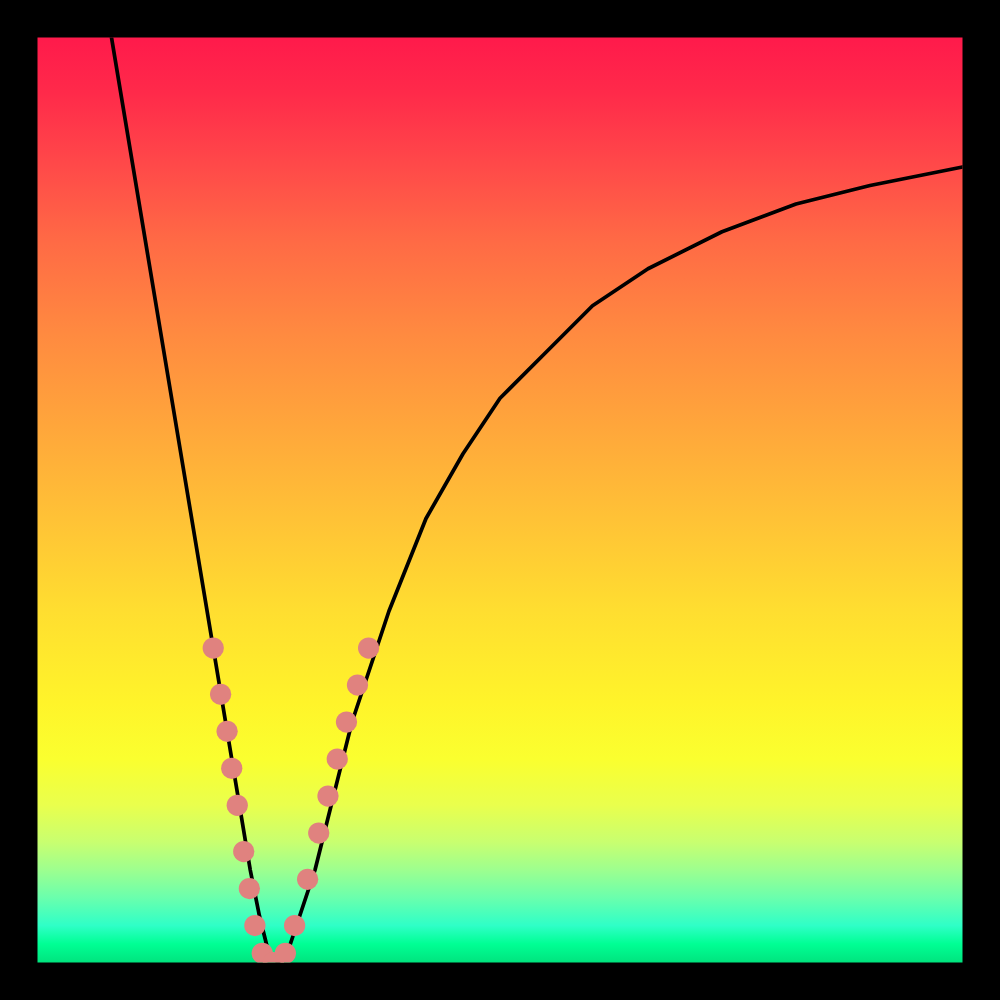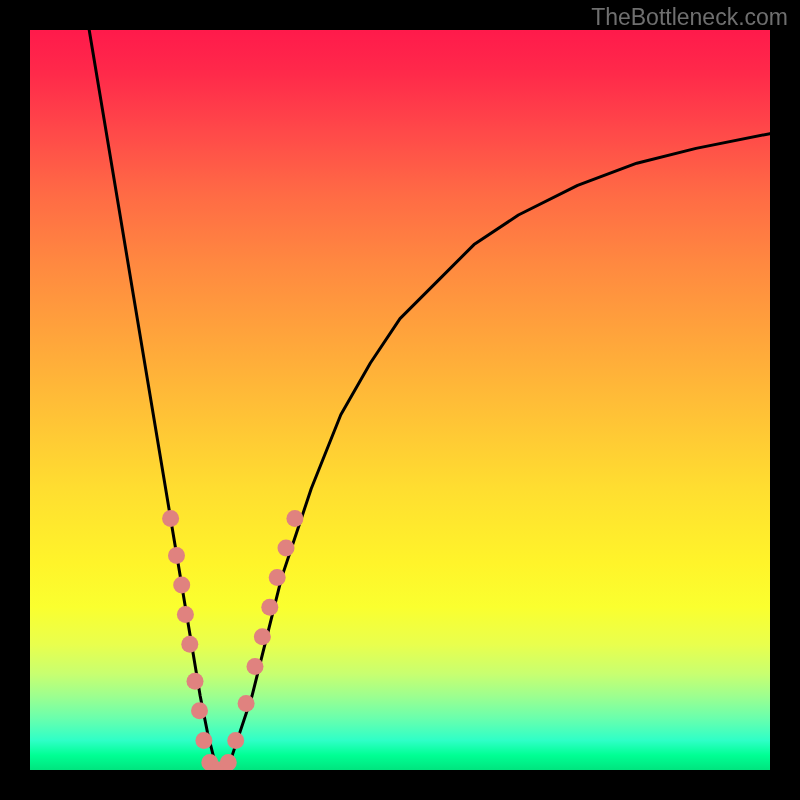--- a/index.html
+++ b/index.html
@@ -92,14 +92,13 @@
           <circle cx="225.0" cy="636.4" r="8.5" fill="#e0827f"></circle>
           <circle cx="232.4" cy="606.8" r="8.5" fill="#e0827f"></circle>
           <circle cx="239.8" cy="577.2" r="8.5" fill="#e0827f"></circle>
           <circle cx="247.2" cy="547.6" r="8.5" fill="#e0827f"></circle>
           <circle cx="256.0" cy="518.0" r="8.5" fill="#e0827f"></circle>
           <circle cx="264.9" cy="488.4" r="8.5" fill="#e0827f"></circle>
         </g>
     </svg>
   </div>
 
-  <div class="watermark">TheBottleneck.com</div>
 </div>
 
 </body></html>

